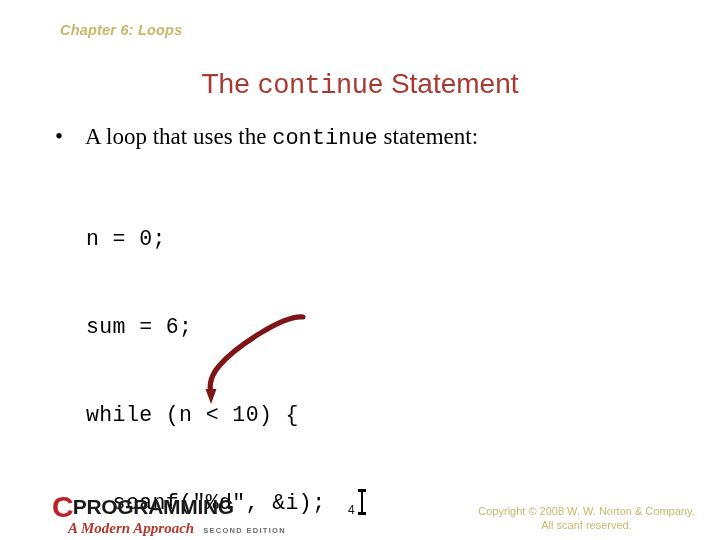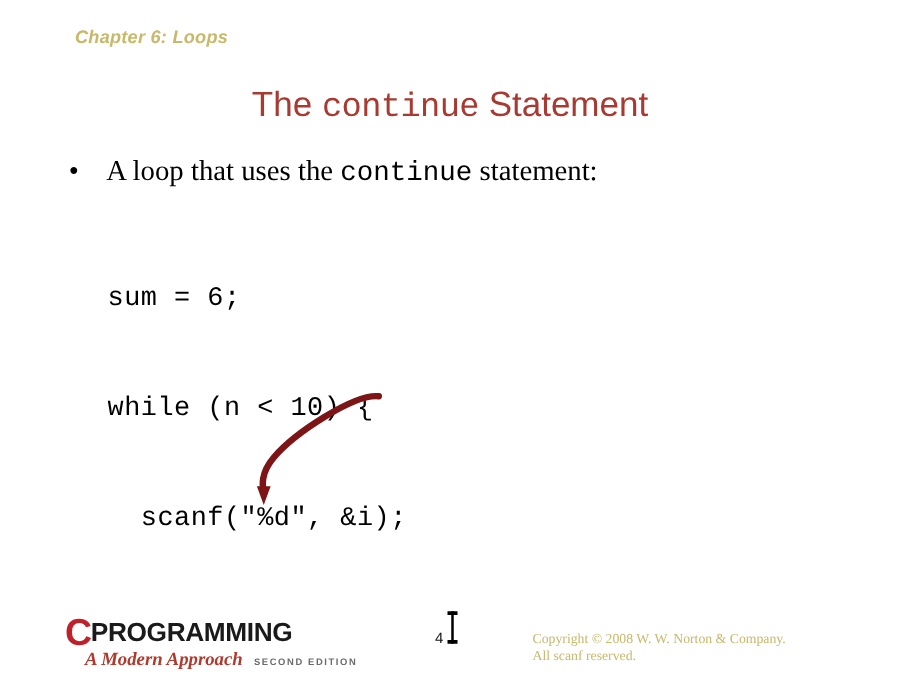--- a/index.html
+++ b/index.html
@@ -171,46 +171,47 @@
     left: -3px;
     width: 8px;
     height: 3px;
     background: #000000;
   }
   #text-caret::before { top: 0; }
   #text-caret::after  { bottom: 0; }
 
   #copyright {
     position: absolute;
-    left: 426px;
+    left: 454px;
     top: 504px;
-    font-family: Liberation Serif, serif;
+    font-family: Liberation Sans, sans-serif;
     font-size: 11px;
     line-height: 14px;
     color: #c8b86a;
-    text-align: left;
+    text-align: center;
     width: 265px;
   }
 </style>
 </head>
 <body>
 
 <div id="slide">
 
   <div id="chapter-header">Chapter 6: Loops</div>
 
   <div id="slide-title">
     <span>The </span><span class="mono">continue</span><span> Statement</span>
   </div>
 
   <div id="bullet-row">
     <span class="bullet-dot">•</span><span class="bullet-text"><span>A loop that uses the </span><span class="mono">continue</span><span> statement:</span></span>
   </div>
 
   <div id="code-block">
+    <div class="code-line">n = 0;</div>
     <div class="code-line">sum = 6;</div>
     <div class="code-line">while (n &lt; 10) {</div>
     <div class="code-line">  scanf("%d", &amp;i);</div>
     
     
     
     
     
     
   </div>

